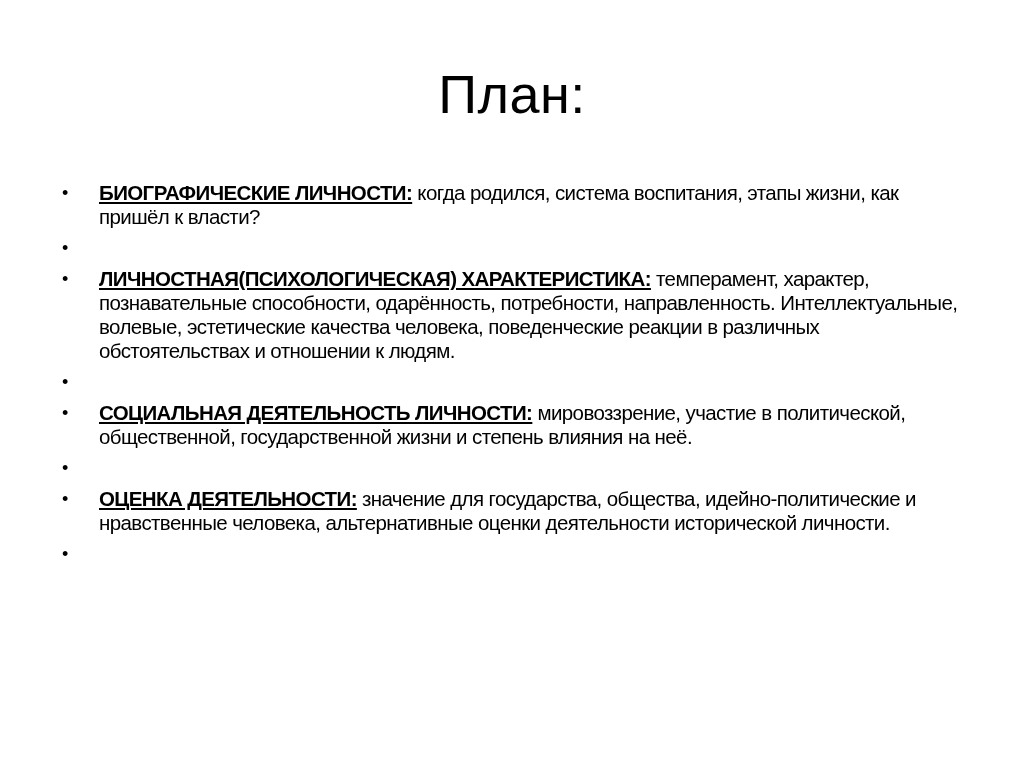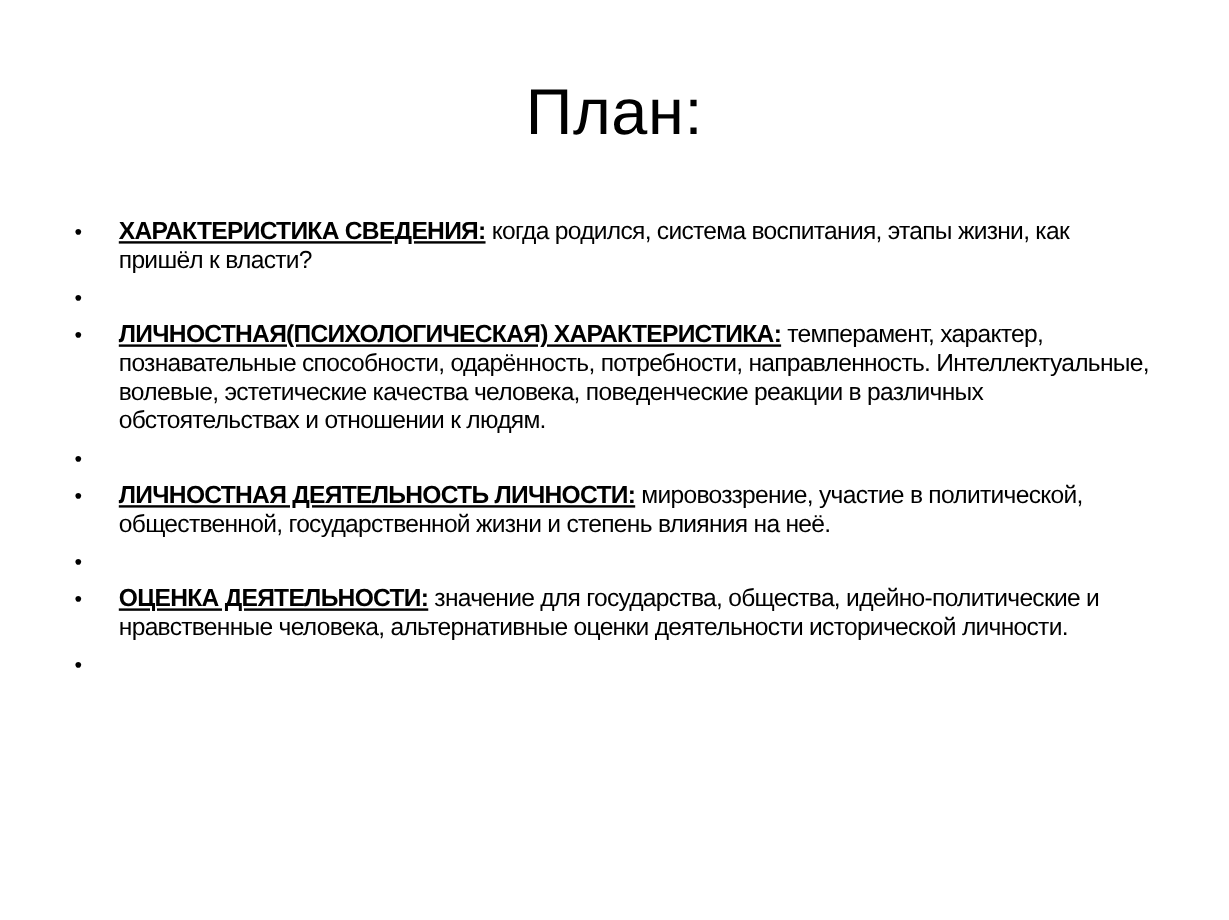--- a/index.html
+++ b/index.html
@@ -69,35 +69,35 @@
   </style>
 </head>
 <body>
 
 <div class="slide">
   <div class="title">План:</div>
 
   <ul class="bullets">
     <li class="bullet-item">
       <span class="dot">•</span>
-      <span class="heading-part">ХАРАКТЕРИСТИКА СВЕДЕНИЯ:</span><span class="text-part"> когда родился, система воспитания, этапы жизни, как пришёл к власти?</span>
+      <span class="heading-part">БИОГРАФИЧЕСКИЕ ЛИЧНОСТИ:</span><span class="text-part"> когда родился, система воспитания, этапы жизни, как пришёл к власти?</span>
     </li>
     <li class="bullet-item empty">
       <span class="dot">•</span>
     </li>
     <li class="bullet-item">
       <span class="dot">•</span>
       <span class="heading-part">ЛИЧНОСТНАЯ(ПСИХОЛОГИЧЕСКАЯ) ХАРАКТЕРИСТИКА:</span><span class="text-part"> темперамент, характер, познавательные способности, одарённость, потребности, направленность. Интеллектуальные, волевые, эстетические качества человека, поведенческие реакции в различных обстоятельствах и отношении к людям.</span>
     </li>
     <li class="bullet-item empty">
       <span class="dot">•</span>
     </li>
     <li class="bullet-item">
       <span class="dot">•</span>
-      <span class="heading-part">ЛИЧНОСТНАЯ ДЕЯТЕЛЬНОСТЬ ЛИЧНОСТИ:</span><span class="text-part"> мировоззрение, участие в политической, общественной, государственной жизни и степень влияния на неё.</span>
+      <span class="heading-part">СОЦИАЛЬНАЯ ДЕЯТЕЛЬНОСТЬ ЛИЧНОСТИ:</span><span class="text-part"> мировоззрение, участие в политической, общественной, государственной жизни и степень влияния на неё.</span>
     </li>
     <li class="bullet-item empty">
       <span class="dot">•</span>
     </li>
     <li class="bullet-item">
       <span class="dot">•</span>
       <span class="heading-part">ОЦЕНКА ДЕЯТЕЛЬНОСТИ:</span><span class="text-part"> значение для государства, общества, идейно-политические и нравственные человека, альтернативные оценки деятельности исторической личности.</span>
     </li>
     <li class="bullet-item empty">
       <span class="dot">•</span>

